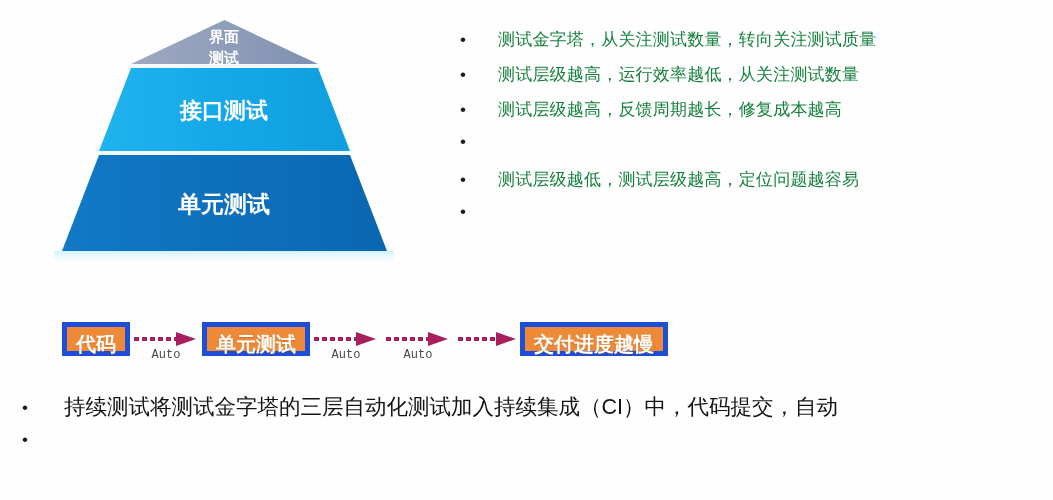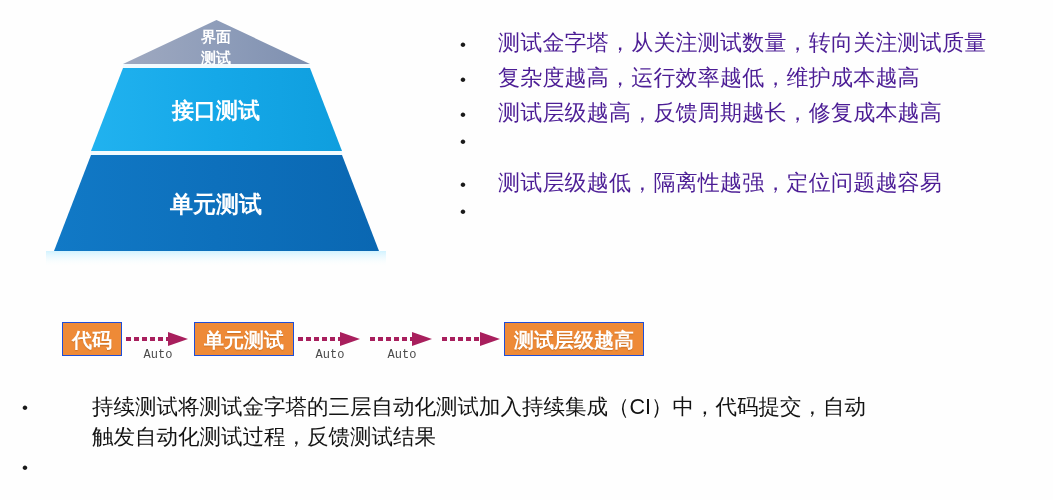--- a/index.html
+++ b/index.html
@@ -17,21 +17,21 @@
 
   
   #slide {
     position: absolute;
     inset: 0;
     background: #fefefe;
   }
 
   #pyramid-panel {
     position: absolute;
-    left: 36px;
+    left: 44px;
     top: 8px;
     width: 400px;
     height: 265px;
   }
   #pyramid-svg {
     display: block;
   }
   .pyr-label {
     fill: #ffffff;
     font-family: "Liberation Sans", "DejaVu Sans", sans-serif;
@@ -59,43 +59,43 @@
     width: 46px;
     flex: 0 0 46px;
     text-align: left;
     padding-left: 8px;
     box-sizing: border-box;
     font-size: 17px;
     color: #1a1a1a;
     line-height: 1;
   }
   .ins-text {
-    font-size: 22px;
-    color: #4c1d95;
+    font-size: 17px;
+    color: #15803d;
     letter-spacing: 0.2px;
     white-space: nowrap;
     font-family: Liberation Sans, sans-serif;
   }
 
   
   #pipeline {
     position: absolute;
     left: 62px;
     top: 322px;
     width: 900px;
     height: 58px;
   }
   .pipe-row {
     display: flex;
     align-items: flex-start;
     height: 58px;
   }
   .pipe-box {
     background: #ee8a37;
-    border: 1px solid #1d4ed8;
+    border: 5px solid #1d4ed8;
     color: #ffffff;
     font-size: 20px;
     font-weight: bold;
     height: 34px;
     line-height: 34px;
     padding: 0 9px;
     box-sizing: border-box;
     white-space: nowrap;
     text-shadow: 0 1px 1px rgba(140, 70, 0, .35);
     font-family: "Liberation Sans", "DejaVu Sans", sans-serif;
@@ -141,21 +141,20 @@
     padding-left: 8px;
     font-size: 17px;
     color: #1a1a1a;
     line-height: 32px;
   }
   .sum-text {
     font-size: 21.5px;
     color: #131313;
     line-height: 30px;
     font-family: "Liberation Sans", "DejaVu Sans", sans-serif;
-    margin-left: 28px;
   }
   .sum-text .l2 { display: block; }
 </style>
 </head>
 <body>
 
 <div id="slide">
 
   <div id="pyramid-panel">
     <svg id="pyramid-svg" width="400" height="265" viewBox="0 0 400 265">
@@ -201,32 +200,32 @@
   </div>
 
   <div id="insights">
 
     <div class="ins-row">
       <span class="ins-bullet">•</span>
       <span class="ins-text">测试金字塔，从关注测试数量，转向关注测试质量</span>
     </div>
     <div class="ins-row">
       <span class="ins-bullet">•</span>
-      <span class="ins-text">复杂度越高，运行效率越低，维护成本越高</span>
+      <span class="ins-text">测试层级越高，运行效率越低，从关注测试数量</span>
     </div>
     <div class="ins-row">
       <span class="ins-bullet">•</span>
       <span class="ins-text">测试层级越高，反馈周期越长，修复成本越高</span>
     </div>
     <div class="ins-row">
       <span class="ins-bullet">•</span>
     </div>
     <div class="ins-row">
       <span class="ins-bullet">•</span>
-      <span class="ins-text">测试层级越低，隔离性越强，定位问题越容易</span>
+      <span class="ins-text">测试层级越低，测试层级越高，定位问题越容易</span>
     </div>
     <div class="ins-row">
       <span class="ins-bullet">•</span>
     </div>
   </div>
 
   <div id="pipeline">
     <div class="pipe-row">
 
       <div class="pipe-box">代码</div>
@@ -260,31 +259,30 @@
 
 
       <div class="pipe-arrow last">
         <svg class="arrow-svg" width="60" height="16" viewBox="0 0 60 16">
           <line x1="0" y1="8" x2="40" y2="8" stroke="#a81f5d" stroke-width="4" stroke-dasharray="5 3"></line>
           <polygon points="38,1 58,8 38,15" fill="#a81f5d"></polygon>
         </svg>
         <span class="arrow-label"></span>
       </div>
 
-      <div class="pipe-box">测试层级越高</div>
+      <div class="pipe-box">交付进度越慢</div>
     </div>
   </div>
 
   <div id="summary">
 
     <div class="sum-row">
       <span class="sum-bullet">•</span>
       <span class="sum-text">
         <span>持续测试将测试金字塔的三层自动化测试加入持续集成（CI）中，代码提交，自动</span>
-        <span class="l2">触发自动化测试过程，反馈测试结果</span>
       </span>
     </div>
 
     <div class="sum-row">
       <span class="sum-bullet">•</span>
     </div>
   </div>
 
 </div>
 

